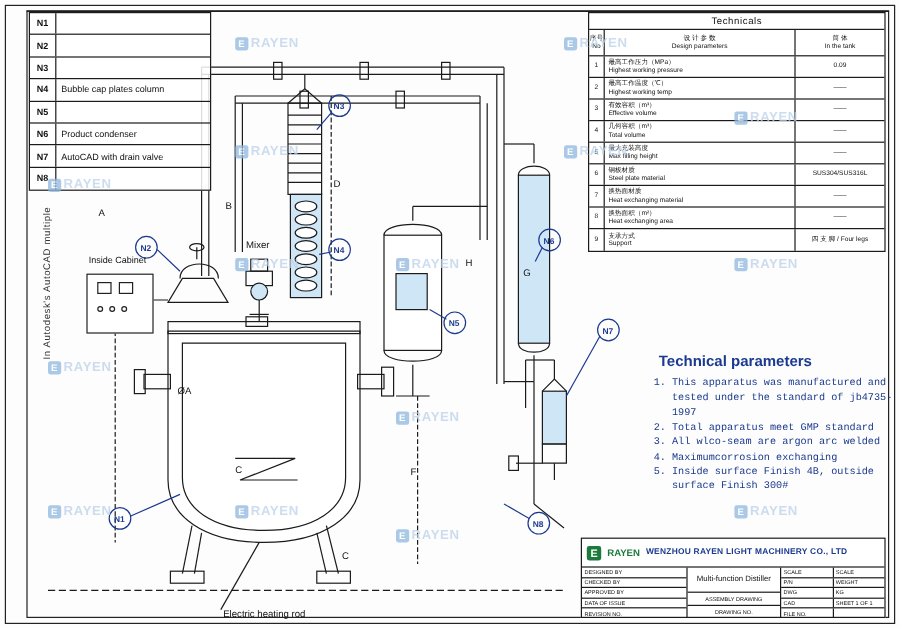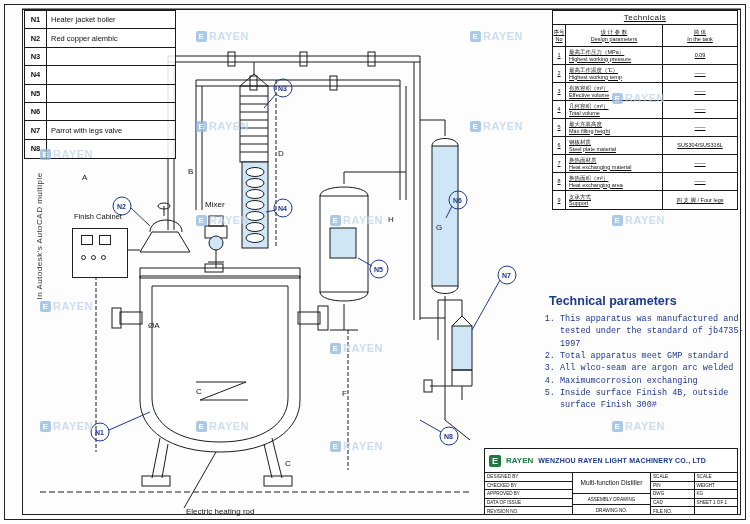--- a/index.html
+++ b/index.html
@@ -59,25 +59,24 @@
     font-weight:bold;
   }
   .legend .v {
     flex:1;
     display:flex; align-items:center;
     padding-left:4px;
   }
   
   .techtab {
     position:absolute; right:12px; top:10px;
-    width:186px;
+    width:248px;
     border:1px solid #1b1b1b;
     background:rgba(255,255,255,.85);
     font-size:6px;
-    text-decoration:underline;
   }
   .techtab .title {
     text-align:center;
     font-size:8px;
     padding:2px 0 2px;
     border-bottom:1px solid #1b1b1b;
     letter-spacing:.5px;
   }
   .techtab .hdr {
     display:flex;
@@ -409,46 +408,46 @@
     <div style="display:flex;gap:6px;padding:6px 0 0 8px;">
       <div style="width:12px;height:10px;border:1px solid #222;background:#fff;"></div>
       <div style="width:12px;height:10px;border:1px solid #222;background:#fff;"></div>
     </div>
     <div style="display:flex;gap:5px;padding:10px 0 0 8px;">
       <div style="width:5px;height:5px;border:1px solid #222;border-radius:50%;"></div>
       <div style="width:5px;height:5px;border:1px solid #222;border-radius:50%;"></div>
       <div style="width:5px;height:5px;border:1px solid #222;border-radius:50%;"></div>
     </div>
   </div>
-  <div style="position:absolute;left:74px;top:212px;font-size:7.5px;">Finish Cabinet</div>
+  <div style="position:absolute;left:74px;top:212px;font-size:7.5px;">Inside Cabinet</div>
 
   <div class="legend">
     <div class="row">
       <div class="k">N1</div>
-      <div class="v">Heater jacket boiler</div>
     </div>
     <div class="row">
       <div class="k">N2</div>
-      <div class="v">Red copper alembic</div>
     </div>
     <div class="row">
       <div class="k">N3</div>
     </div>
     <div class="row">
       <div class="k">N4</div>
+      <div class="v">Bubble cap plates column</div>
     </div>
     <div class="row">
       <div class="k">N5</div>
     </div>
     <div class="row">
       <div class="k">N6</div>
+      <div class="v">Product condenser</div>
     </div>
     <div class="row">
       <div class="k">N7</div>
-      <div class="v">Parrot with legs valve</div>
+      <div class="v">AutoCAD with drain valve</div>
     </div>
     <div class="row">
       <div class="k">N8</div>
     </div>
   </div>
 
   <div class="techtab">
     <div class="title">Technicals</div>
     <div class="hdr">
       <div class="c-no">

